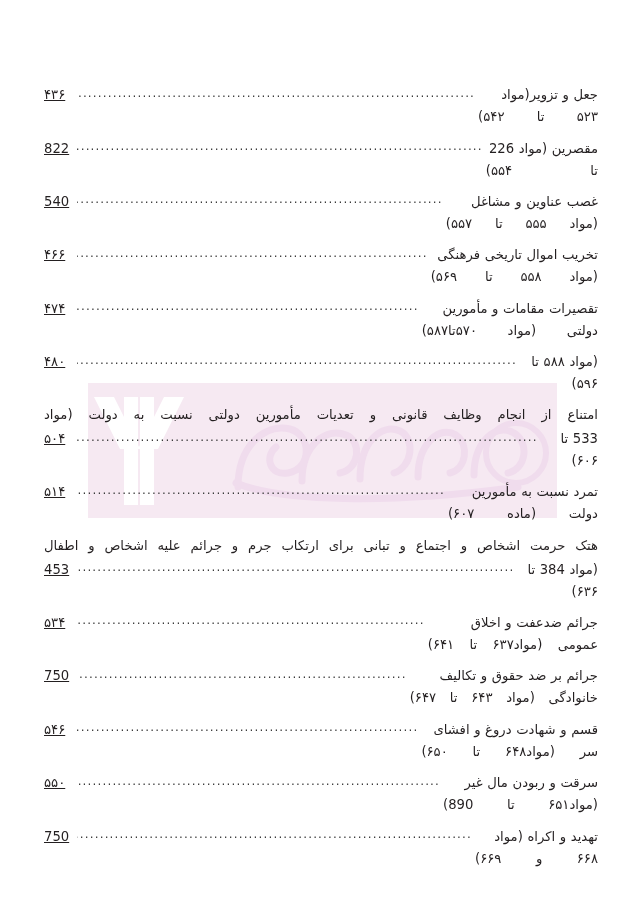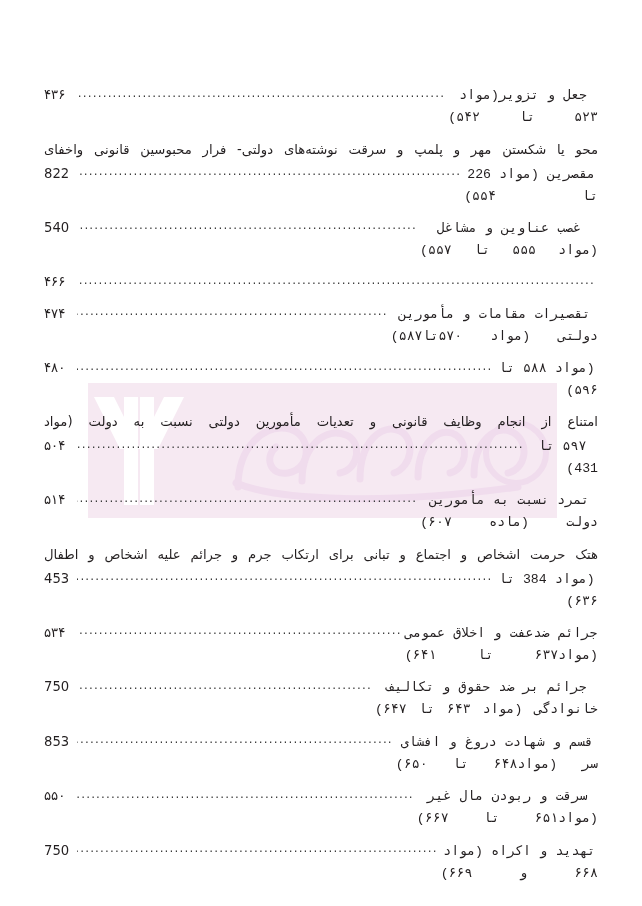--- a/index.html
+++ b/index.html
@@ -75,44 +75,44 @@
   .t-row {
     display: flex;
     flex-direction: row;
     align-items: baseline;
     width: 100%;
     direction: rtl;
   }
   .t-title {
     flex: 0 1 auto;
     white-space: normal;
-    text-align: center;
+    text-align: right;
     direction: rtl;
     unicode-bidi: plaintext;
-    font-family: Liberation Mono, monospace;
   }
   .t-leader {
     flex: 1 1 auto;
     min-width: 14px;
     overflow: hidden;
     white-space: nowrap;
     margin: 0 3px;
     position: relative;
     top: -2.5px;
     color: #3a3a3a;
     letter-spacing: 1.15px;
     font-size: 12px;
   }
   .t-page {
     flex: 0 0 auto;
     direction: rtl;
     unicode-bidi: plaintext;
     text-align: left;
     min-width: 30px;
     font-size: 13.2px;
+    text-decoration: underline;
   }
 
   
   .t-wrap {
     display: block;
     width: 100%;
     text-align: justify;
     text-align-last: justify;
     direction: rtl;
     unicode-bidi: plaintext;
@@ -158,38 +158,38 @@
 
     <div class="toc-entry tight">
       <div class="t-row">
         <span class="t-title">جعل و تزویر(مواد ۵۲۳ تا ۵۴۲)</span>
         <span class="t-leader">...............................................................................................................</span>
         <span class="t-page">۴۳۶</span>
       </div>
     </div>
 
     <div class="toc-entry wrapped">
-      <div class="t-wrap">محو یا شکستن مهر و پلمپ و سرقت نوشته‌های دولتی- فرار محبوسین قانونی واخفای</div>
       <div class="t-row">
         <span class="t-title tight">مقصرین (مواد 226 تا ۵۵۴)</span>
         <span class="t-leader">...............................................................................................................</span>
         <span class="t-page">822</span>
       </div>
     </div>
 
     <div class="toc-entry tight">
       <div class="t-row">
         <span class="t-title">غصب عناوین و مشاغل (مواد ۵۵۵ تا ۵۵۷)</span>
         <span class="t-leader">...............................................................................................................</span>
         <span class="t-page">540</span>
       </div>
     </div>
 
     <div class="toc-entry tight">
       <div class="t-row">
+        <span class="t-title">تخریب اموال تاریخی فرهنگی (مواد ۵۵۸ تا ۵۶۹)</span>
         <span class="t-leader">...............................................................................................................</span>
         <span class="t-page">۴۶۶</span>
       </div>
     </div>
 
     <div class="toc-entry tight">
       <div class="t-row">
         <span class="t-title">تقصیرات مقامات و مأمورین دولتی (مواد ۵۷۰تا۵۸۷)</span>
         <span class="t-leader">...............................................................................................................</span>
         <span class="t-page">۴۷۴</span>
@@ -200,21 +200,21 @@
       <div class="t-row">
         <span class="t-title tight">(مواد ۵۸۸ تا ۵۹۶)</span>
         <span class="t-leader">...............................................................................................................</span>
         <span class="t-page">۴۸۰</span>
       </div>
     </div>
 
     <div class="toc-entry wrapped">
       <div class="t-wrap">امتناع از انجام وظایف قانونی و تعدیات مأمورین دولتی نسبت به دولت (مواد</div>
       <div class="t-row">
-        <span class="t-title tight">۵۹۷ تا 431)</span>
+        <span class="t-title tight">533 تا ۶۰۶)</span>
         <span class="t-leader">...............................................................................................................</span>
         <span class="t-page">۵۰۴</span>
       </div>
     </div>
 
     <div class="toc-entry tight">
       <div class="t-row">
         <span class="t-title">تمرد نسبت به مأمورین دولت (ماده ۶۰۷)</span>
         <span class="t-leader">...............................................................................................................</span>
         <span class="t-page">۵۱۴</span>
@@ -243,27 +243,27 @@
         <span class="t-title">جرائم بر ضد حقوق و تکالیف خانوادگی (مواد ۶۴۳ تا ۶۴۷)</span>
         <span class="t-leader">...............................................................................................................</span>
         <span class="t-page">750</span>
       </div>
     </div>
 
     <div class="toc-entry tight">
       <div class="t-row">
         <span class="t-title">قسم و شهادت دروغ و افشای سر (مواد۶۴۸ تا ۶۵۰)</span>
         <span class="t-leader">...............................................................................................................</span>
-        <span class="t-page">853</span>
-      </div>
-    </div>
-
-    <div class="toc-entry tight">
-      <div class="t-row">
-        <span class="t-title">سرقت و ربودن مال غیر (مواد۶۵۱ تا ۶۶۷)</span>
+        <span class="t-page">۵۴۶</span>
+      </div>
+    </div>
+
+    <div class="toc-entry tight">
+      <div class="t-row">
+        <span class="t-title">سرقت و ربودن مال غیر (مواد۶۵۱ تا 890)</span>
         <span class="t-leader">...............................................................................................................</span>
         <span class="t-page">۵۵۰</span>
       </div>
     </div>
 
     <div class="toc-entry tight">
       <div class="t-row">
         <span class="t-title">تهدید و اکراه (مواد ۶۶۸ و ۶۶۹)</span>
         <span class="t-leader">...............................................................................................................</span>
         <span class="t-page">750</span>

